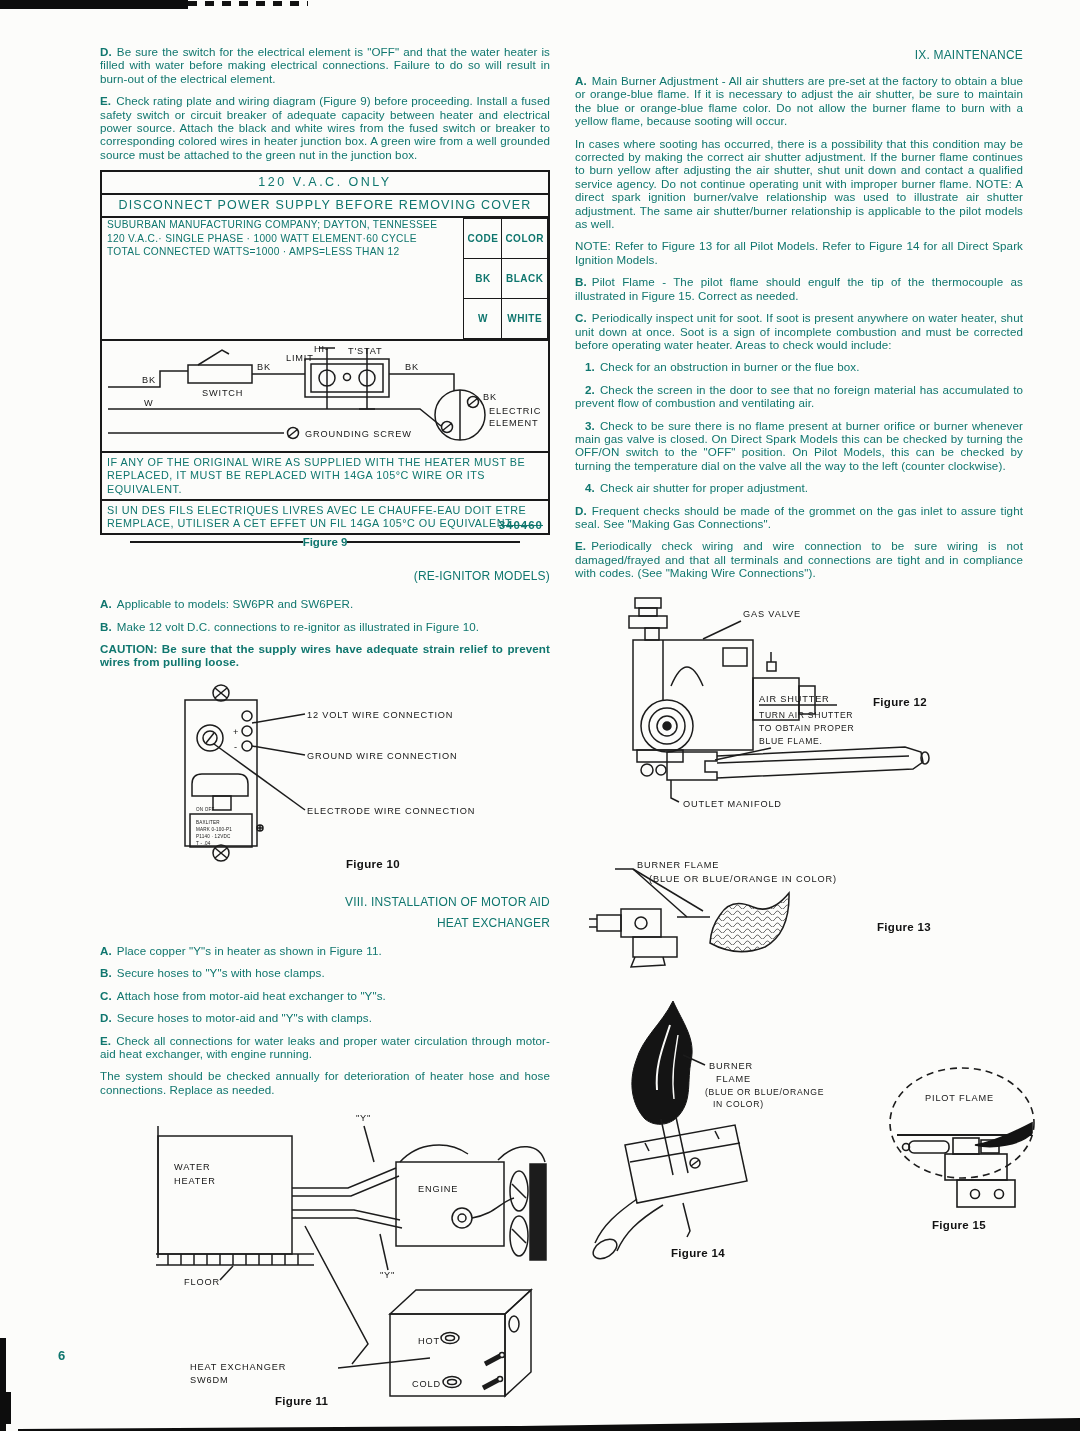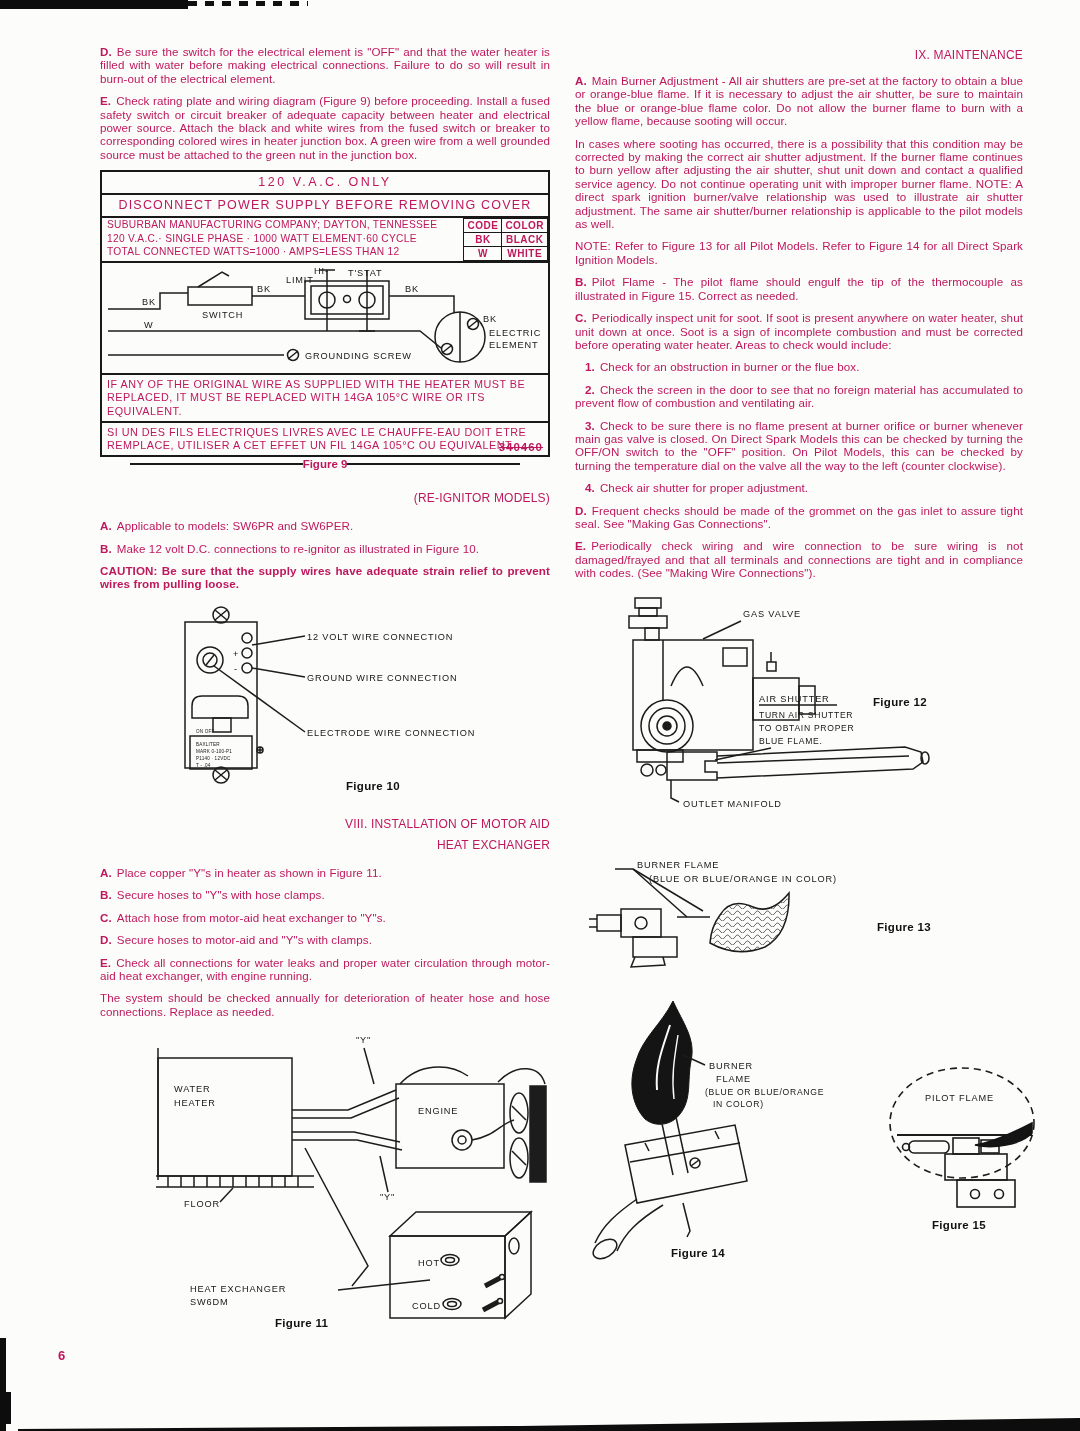--- a/index.html
+++ b/index.html
@@ -1,36 +1,36 @@
 <!DOCTYPE html>
 <html><head>
 <meta charset="utf-8">
 <style>
   html,body{margin:0;padding:0;background:#888;}
   .page{position:relative;width:1080px;height:1431px;background:#fcfcfa;overflow:hidden;
-        font-family:"Liberation Sans",sans-serif;color:#be185d;}
+        font-family:"Liberation Sans",sans-serif;color:#0f766e;}
   .col{position:absolute;top:0;}
   .col-left{left:100px;width:450px;}
   .col-right{left:575px;width:448px;}
   p.body{font-size:11.6px;line-height:13.4px;text-align:justify;margin:0 0 9px 0;letter-spacing:0.1px;}
   p.first{margin-top:45px;}
   .lead{font-weight:bold;margin-right:5px;}
   .bold{font-weight:bold;}
   .item{text-indent:10px;}
   h2.section{margin:18px 0 10px 0;font-size:12px;line-height:21px;font-weight:normal;letter-spacing:0.2px;text-align:right;}
   h2.section .l2{padding-left:38px;}
   h2.nine{margin-top:45px;margin-bottom:8px;}
   
   .f9box{border:2.5px solid #191919;margin-top:4px;}
   .f9h1,.f9h2{font-size:12.5px;letter-spacing:2.5px;text-align:center;padding:3px 0 4px 0;border-bottom:2px solid #191919;}
   .f9h2{letter-spacing:1.2px;}
   .f9r3{display:flex;border-bottom:2px solid #191919;}
   .f9spec{flex:1;padding:0 2px 2px 5px;font-size:10.2px;line-height:13.5px;letter-spacing:0.3px;white-space:nowrap;}
   table.codes{border-collapse:collapse;margin-left:auto;}
-  table.codes td{border:1.8px solid #191919;font-size:10px;letter-spacing:0.5px;text-align:center;padding:0 3px;height:13px;font-weight:bold;}
+  table.codes td{border:1.8px solid #191919;font-size:10px;letter-spacing:0.5px;text-align:center;padding:13px 3px;height:13px;font-weight:bold;}
   .f9diag{padding:2px 0 0 0;}
   .f9note{border-top:2px solid #191919;font-size:10.8px;line-height:13.2px;letter-spacing:0.5px;padding:3px 13px 3px 5px;position:relative;}
   .pn{position:absolute;right:5px;bottom:1px;font-weight:bold;font-size:11.5px;letter-spacing:1px;text-decoration:line-through;}
   .f9cap{display:flex;align-items:center;gap:0;margin:1px 30px 0 30px;}
   .f9cap .rule{flex:1;height:2.2px;background:#191919;}
   .f9cap .txt{font-weight:bold;font-size:11.5px;}
   
   .figwrap{position:relative;}
   svg .dl{font-size:9.2px;letter-spacing:0.85px;fill:#161616;}
   svg .dls{font-size:8.6px;letter-spacing:0.7px;fill:#161616;}

